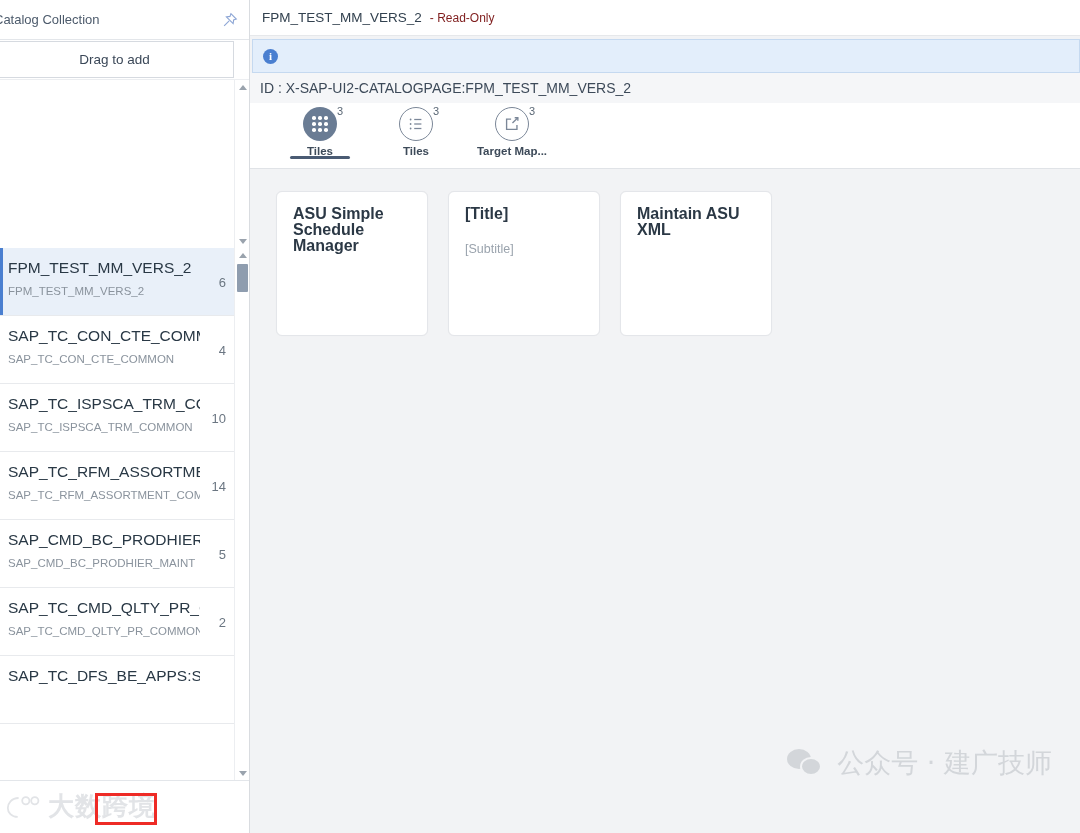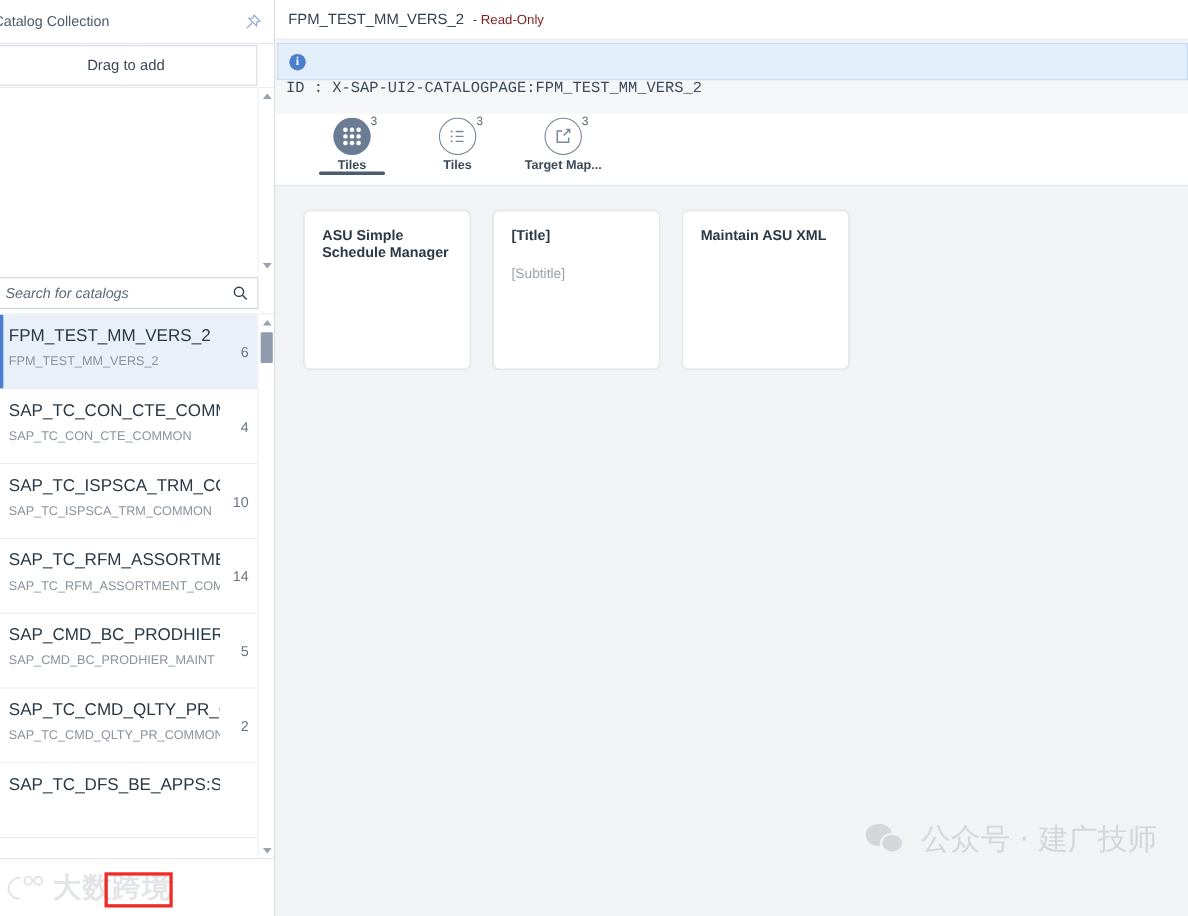--- a/index.html
+++ b/index.html
@@ -147,23 +147,22 @@
   }
   .msg-icon {
     width: 15px; height: 15px; border-radius: 50%;
     background: #4a7fd0; color: #fff; font-size: 11px; font-weight: bold;
     display: flex; align-items: center; justify-content: center;
     flex: 0 0 15px; font-family: "Liberation Serif", serif;
   }
   .msg-text { font-size: 12.5px; color: #2c3c4c; margin-left: 10px; white-space: nowrap; }
 
   .id-bar {
-    height: 30px; background: #f5f6f8; display: flex; 
+    height: 30px; background: #f5f6f8; display: flex; align-items: center;
     padding-left: 10px;
-    font-family: Liberation Mono, monospace;
   }
   .id-text { font-size: 14px; color: #3d4a59; }
 
   
   .tab-strip {
     height: 66px; background: #ffffff; display: flex; align-items: flex-start;
     padding-left: 34px; gap: 24px; border-bottom: 1px solid #e0e3e7;
   }
   .tab-item {
     width: 72px; display: flex; flex-direction: column; align-items: center;
@@ -189,21 +188,21 @@
   
   .tiles-area { flex: 1; position: relative; background: #f2f3f5; padding: 22px 0 0 26px; }
   .tiles-row { display: flex; gap: 20px; }
   .tile {
     width: 152px; height: 145px; background: #ffffff;
     border: 1px solid #e4e6ea; border-radius: 6px;
     padding: 14px 14px 0 16px;
     box-shadow: 0 0 1px rgba(0,0,0,.05);
     cursor: pointer;
   }
-  .tile-title { font-size: 13px; font-weight: bold; color: #2b3845; line-height: 16px; }
+  .tile-title { font-size: 16px; font-weight: bold; color: #2b3845; line-height: 16px; }
   .tile-sub { font-size: 12.5px; color: #9aa3ad; margin-top: 20px; line-height: 15px; }
 
   
   .wechat-wm {
     position: absolute; right: 28px; bottom: 52px;
     display: flex; align-items: center; gap: 12px;
     color: #d3d6da; font-size: 27px; user-select: none;
     font-family: "DejaVu Sans", sans-serif;
   }
   .wc-bubbles { position: relative; width: 38px; height: 28px; }
@@ -238,31 +237,20 @@
       <div class="sb-upper">
         <div class="sb-arrow">
             <span class="tri-up"></span>
           </div>
         <div class="sb-arrow bot">
             <span class="tri-dn"></span>
           </div>
       </div>
     </div>
 
-    <div class="search-wrap">
-      <div class="search-box">
-        <input type="text" placeholder="Search for catalogs" value="" style="">
-        <span class="mag">
-          <svg viewBox="0 0 18 18" width="15" height="15" fill="none" stroke="#2d3b49" stroke-width="1.5">
-            <circle cx="7.5" cy="7.5" r="5"></circle>
-              <line x1="11.3" y1="11.3" x2="16" y2="16"></line>
-          </svg>
-        </span>
-      </div>
-    </div>
 
     <div class="cat-list">
       <div class="cat-scroll">
 
         <div class="cat-item selected">
           <div class="cat-name">FPM_TEST_MM_VERS_2</div>
           <div class="cat-sub">FPM_TEST_MM_VERS_2</div>
           <div class="cat-count">6</div>
         </div>
 

